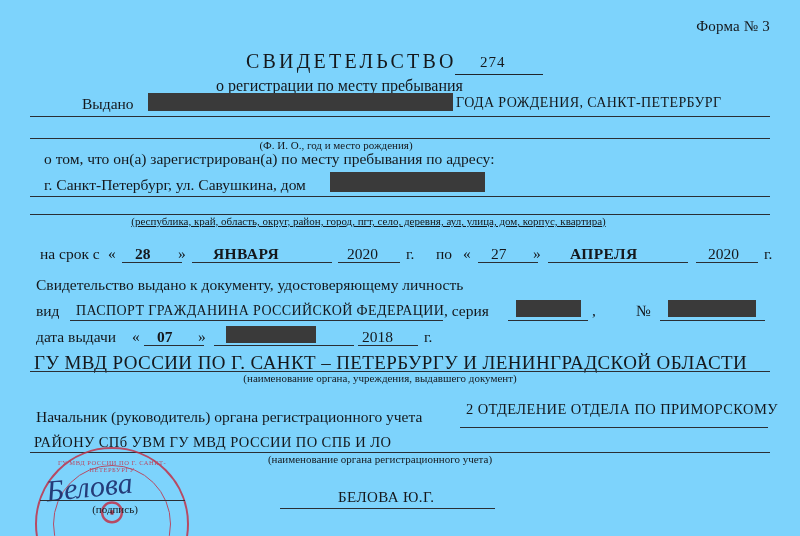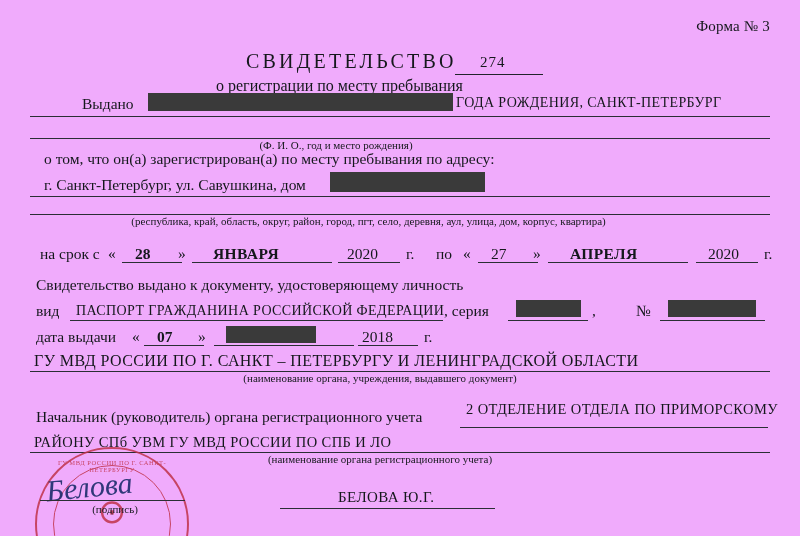--- a/index.html
+++ b/index.html
@@ -11,21 +11,21 @@
     width: 800px;
     height: 536px;
     overflow: hidden;
     font-family: "Liberation Serif", serif;
     color: #15181c;
   }
   .page {
     position: relative;
     width: 800px;
     height: 536px;
-    background: #f0abfc;
+    background: #7dd3fc;
   }
   .form-no {
     position: absolute;
     top: 18px;
     right: 30px;
     font-size: 15px;
     letter-spacing: 0.2px;
   }
   .title {
     position: absolute;
@@ -154,21 +154,21 @@
 
   <div class="line" style="left:30px; top:138px; width:740px;"></div>
   <div class="small-center" style="top:139px; left:0; width:672px;">(Ф. И. О., год и место рождения)</div>
 
   <div class="txt" style="top:176px; left:44px;">г. Санкт-Петербург, ул. Савушкина, дом</div>
 
   <div class="txt" style="top:150px; left:44px;">о том, что он(а) зарегистрирован(а) по месту пребывания по адресу:</div>
   <div class="redact" style="left:330px; top:172px; width:155px; height:20px;"></div>
   <div class="line" style="left:30px; top:196px; width:740px;"></div>
   <div class="line" style="left:30px; top:214px; width:740px;"></div>
-  <div class="small-center" style="top:215px; left:0; width:737px;">(республика, край, область, округ, район, город, пгт, село, деревня, аул, улица, дом, корпус, квартира)</div>
+  <div class="small-center" style="top:215px; left:0; width:737px;text-decoration:underline;">(республика, край, область, округ, район, город, пгт, село, деревня, аул, улица, дом, корпус, квартира)</div>
 
   <div class="txt" style="top:245px; left:40px;">на срок с</div>
   <div class="txt" style="top:245px; left:108px;">«</div>
   <div class="txt" style="top:245px; left:135px; font-weight:bold;">28</div>
   <div class="txt" style="top:245px; left:178px;">»</div>
   <div class="line" style="left:122px; top:262px; width:60px;"></div>
   <div class="txt caps" style="top:245px; left:213px; font-weight:bold;">ЯНВАРЯ</div>
   <div class="line" style="left:192px; top:262px; width:140px;"></div>
   <div class="txt" style="top:245px; left:347px;">2020</div>
   <div class="line" style="left:338px; top:262px; width:62px;"></div>
@@ -201,21 +201,21 @@
   <div class="txt" style="top:328px; left:132px;">«</div>
   <div class="txt" style="top:328px; left:157px; font-weight:bold;">07</div>
   <div class="txt" style="top:328px; left:198px;">»</div>
   <div class="line" style="left:144px; top:345px; width:60px;"></div>
   <div class="redact" style="left:226px; top:326px; width:90px; height:17px;"></div>
   <div class="line" style="left:214px; top:345px; width:140px;"></div>
   <div class="txt" style="top:328px; left:362px;">2018</div>
   <div class="line" style="left:358px; top:345px; width:60px;"></div>
   <div class="txt" style="top:328px; left:424px;">г.</div>
 
-  <div class="txt caps" style="top:352px; left:34px; font-size:16px;">ГУ  МВД  РОССИИ  ПО  Г. САНКТ – ПЕТЕРБУРГУ  И  ЛЕНИНГРАДСКОЙ ОБЛАСТИ</div>
+  <div class="txt caps" style="top:352px; left:34px; font-size:19px;">ГУ  МВД  РОССИИ  ПО  Г. САНКТ – ПЕТЕРБУРГУ  И  ЛЕНИНГРАДСКОЙ ОБЛАСТИ</div>
   <div class="line" style="left:30px; top:371px; width:740px;"></div>
   <div class="small-center" style="top:372px; left:0; width:760px;">(наименование органа, учреждения, выдавшего документ)</div>
 
   <div class="txt" style="top:408px; left:36px;">Начальник (руководитель) органа регистрационного учета</div>
   <div class="txt caps" style="top:401px; left:466px; font-size:14.5px;">2 ОТДЕЛЕНИЕ ОТДЕЛА  ПО ПРИМОРСКОМУ</div>
   <div class="line" style="left:460px; top:427px; width:308px;"></div>
   <div class="txt caps" style="top:434px; left:34px; font-size:14.5px;">РАЙОНУ СПб УВМ  ГУ  МВД РОССИИ  ПО СПБ  И  ЛО</div>
   <div class="line" style="left:30px; top:452px; width:740px;"></div>
   <div class="small-center" style="top:453px; left:0; width:760px;">(наименование органа регистрационного учета)</div>
 

